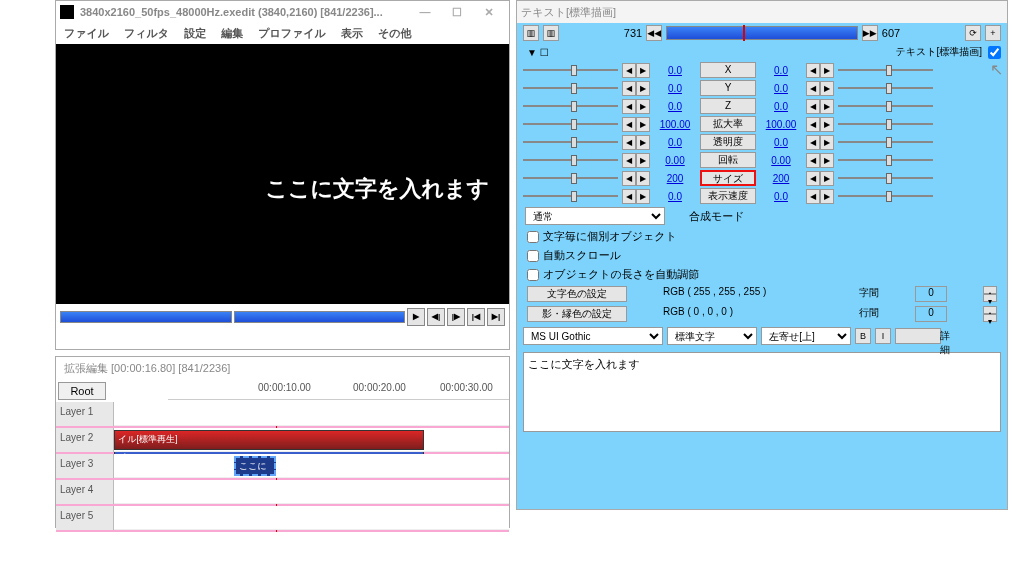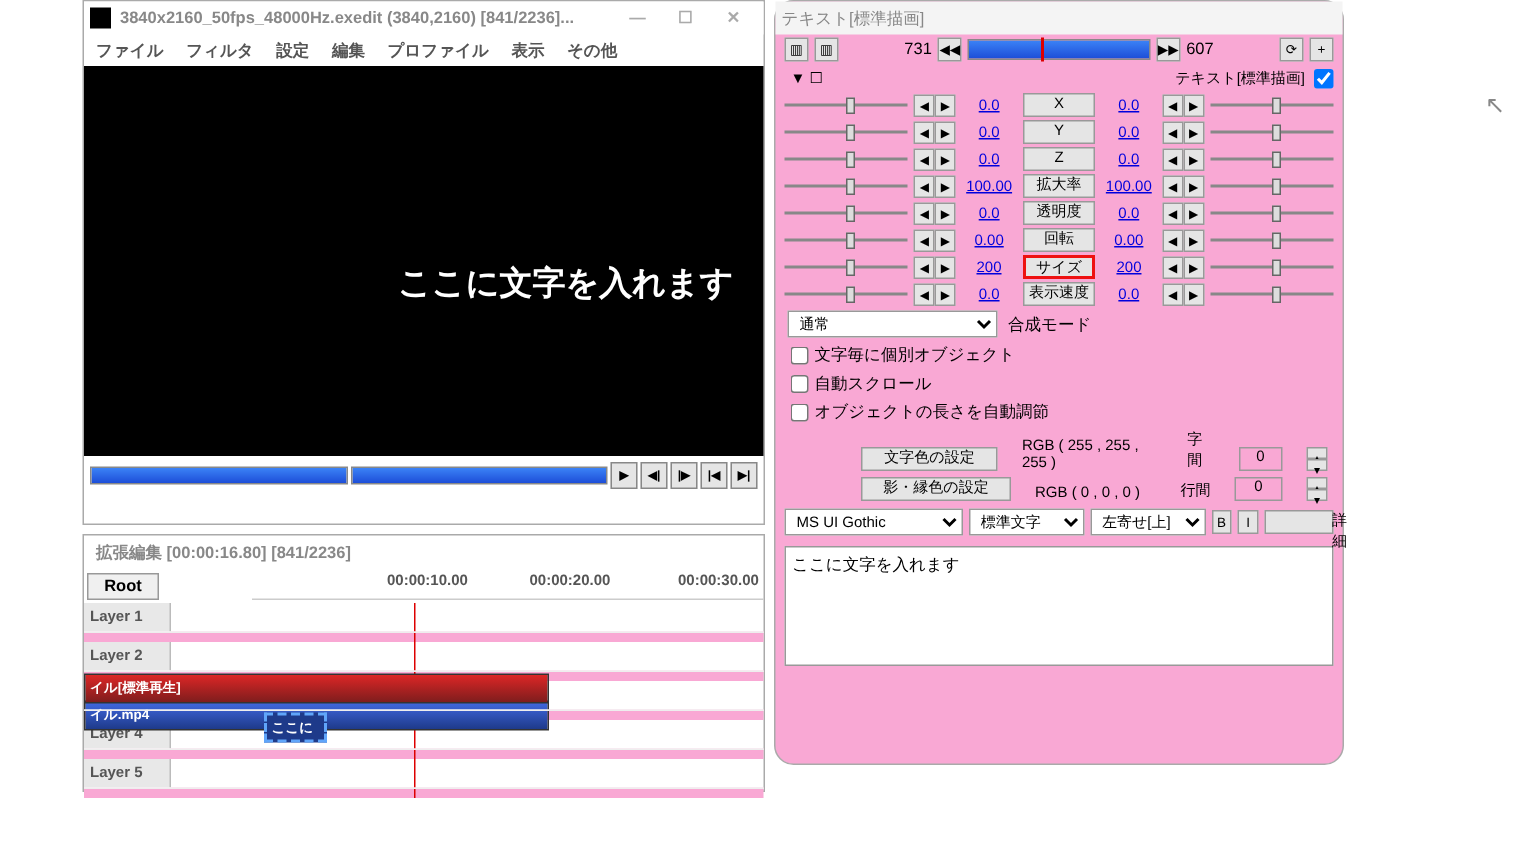--- a/index.html
+++ b/index.html
@@ -14,21 +14,21 @@
 .menubar span { margin-right: 12px; }
 .preview { background: #000; position: relative; }
 .preview-text { color: #fff; font-size: 22px; position: absolute; }
 .seekbar-row { display: flex; align-items: center; padding: 4px; gap: 2px; }
 .seekbar { height: 12px; background: linear-gradient(#3b82f6,#1d4ed8); border: 1px solid #888; flex: 1; }
 .pbtn { width: 18px; height: 18px; border: 1px solid #888; background: #e5e5e5; font-size: 8px; text-align: center; line-height: 16px; }
 .timeline-title { padding: 4px 8px; color: #888; }
 .root-btn { width: 48px; height: 18px; border: 1px solid #999; background: #f0f0f0; text-align: center; line-height: 16px; margin: 2px; }
 .time-ruler { height: 20px; border-bottom: 1px solid #ccc; position: relative; font-size: 10px; color: #555; margin-left: 60px; }
 .time-ruler span { position: absolute; top: 2px; }
-.layer-row { height: 26px; display: flex; border-bottom: 7px solid #f9a8d4; flex-direction: column; }
+.layer-row { height: 26px; display: flex; border-bottom: 2px solid #f9a8d4; }
 .layer-label { width: 58px; border-right: 1px solid #bbb; background: #e8e8e8; padding: 4px; font-size: 10px; color: #555; }
 .layer-track { flex: 1; position: relative; background: #fff; border-bottom: 1px solid #eee; }
 .clip { position: absolute; top: 2px; height: 20px; border: 1px solid #333; font-size: 9px; color: #fff; padding: 2px 3px; overflow: hidden; }
 .clip.blue { background: linear-gradient(#4169e1,#1e3a8a); }
 .clip.red { background: linear-gradient(#dc2626,#7f1d1d); }
 .clip.text { background: #1e3a8a; border: 2px dashed #60a5fa; color: #fff; }
 .playhead { position: absolute; top: 0; bottom: 0; width: 1px; background: #d00; }
 .props-header { display: flex; align-items: center; padding: 2px 6px; gap: 4px; }
 .frame-slider { flex: 1; height: 14px; background: linear-gradient(#3b82f6,#1d4ed8); border: 1px solid #888; position: relative; }
 .frame-slider .marker { position: absolute; top: -2px; bottom: -2px; width: 2px; background: #d00; left: 40%; }
@@ -38,21 +38,21 @@
 .mini-slider::before { content: ""; position: absolute; top: 5px; left: 0; right: 0; height: 2px; background: #888; }
 .mini-slider .thumb { position: absolute; top: 1px; width: 6px; height: 11px; background: #ddd; border: 1px solid #666; left: 50%; }
 .arrow-btns { display: flex; }
 .arrow-btn { width: 14px; height: 15px; border: 1px solid #999; background: #e5e5e5; font-size: 8px; text-align: center; line-height: 13px; }
 .param-val { width: 42px; text-align: center; text-decoration: underline; color: #00d; font-size: 10px; }
 .param-label { width: 56px; height: 16px; border: 1px solid #999; background: #e5e5e5; text-align: center; font-size: 10px; line-height: 14px; }
 .param-label.hl { border: 2px solid #e11; }
 .sel { height: 18px; border: 1px solid #999; background: #fff; padding: 0 3px; font-size: 10px; }
 .chk { display: flex; align-items: center; gap: 4px; padding: 2px 10px; font-size: 11px; }
 .chk input { width: 12px; height: 12px; }
-.color-row { display: flex; align-items: flex-end; padding: 2px 10px; gap: 16px; font-size: 10px; margin-left: 47px; }
+.color-row { display: flex; align-items: flex-start; padding: 2px 10px; gap: 36px; font-size: 10px; }
 .text-input { margin: 4px 6px; border: 1px solid #999; background: #fff; padding: 4px; font-size: 11px; height: 80px; }
 .small-btn { width: 16px; height: 16px; border: 1px solid #999; background: #e5e5e5; font-size: 9px; text-align: center; line-height: 14px; }
 .num-input { width: 32px; height: 16px; border: 1px solid #999; text-align: center; font-size: 10px; }
 </style>
 </head>
 <body>
 
 <div class="window" style="left:55px; top:0; width:455px; height:350px;font-weight:bold;">
   <div class="titlebar">
     <div class="icon"></div>
@@ -79,28 +79,28 @@
     <div class="seekbar"></div>
     <div class="seekbar"></div>
     <div class="pbtn">▶</div>
     <div class="pbtn">◀|</div>
     <div class="pbtn">|▶</div>
     <div class="pbtn">|◀</div>
     <div class="pbtn">▶|</div>
   </div>
 </div>
 
-<div class="window" style="left:55px; top:356px; width:455px; height:172px;font-weight:bold;">
+<div class="window" style="left:55px; top:356px; width:455px; height:172px;">
   <div class="timeline-title">拡張編集 [00:00:16.80] [841/2236]</div>
   <div style="display:flex;">
     <div class="root-btn">Root</div>
     <div class="time-ruler" style="flex:1;">
       <span style="left:90px;">00:00:10.00</span>
       <span style="left:185px;">00:00:20.00</span>
-      <span style="left:284px;">00:00:30.00</span>
+      <span style="left:272px;">00:00:30.00</span>
       <span style="left:370px;">00:00:40.0</span>
     </div>
   </div>
   <div style="position:relative;">
     <div class="playhead" style="left:220px;"></div>
     <div class="layer-row">
       <div class="layer-label">Layer 1</div>
       <div class="layer-track">
         <div class="clip blue" style="left:0; width:310px;margin-top:44px;">イル.mp4</div>
       </div>
@@ -121,21 +121,21 @@
       <div class="layer-label">Layer 4</div>
       <div class="layer-track"></div>
     </div>
     <div class="layer-row">
       <div class="layer-label">Layer 5</div>
       <div class="layer-track"></div>
     </div>
   </div>
 </div>
 
-<div class="window" style="left:516px; top:0; width:380px; height:510px; background:#f9a8d4;border-radius:13px;">
+<div class="window" style="left:516px; top:0; width:492px; height:510px; background:#7dd3fc;">
   <div class="titlebar" style="background:#f4f4f4;">
     <div class="title">テキスト[標準描画]</div>
   </div>
   <div class="props-header">
     <div class="small-btn">▥</div>
     <div class="small-btn">▥</div>
     <div style="flex:0.3"></div>
     <span>731</span>
     <div class="small-btn">◀◀</div>
     <div class="frame-slider">
@@ -299,21 +299,21 @@
         <div class="param-val">0.0</div>
         <div class="arrow-btns">
           <div class="arrow-btn">◀</div>
           <div class="arrow-btn">▶</div>
         </div>
         <div class="mini-slider">
           <div class="thumb"></div>
         </div>
       </div>
     </div>
-  <div style="display:flex; align-items:center; padding:2px 8px; gap:7px;">
+  <div style="display:flex; align-items:center; padding:2px 8px; gap:24px;">
     <select class="sel" style="width:140px;"><option>通常</option></select>
     <span>合成モード</span>
   </div>
   <div class="chk">
       <input type="checkbox" style="">
       <span>文字毎に個別オブジェクト</span>
     </div>
   <div class="chk">
       <input type="checkbox" style="">
       <span>自動スクロール</span>

